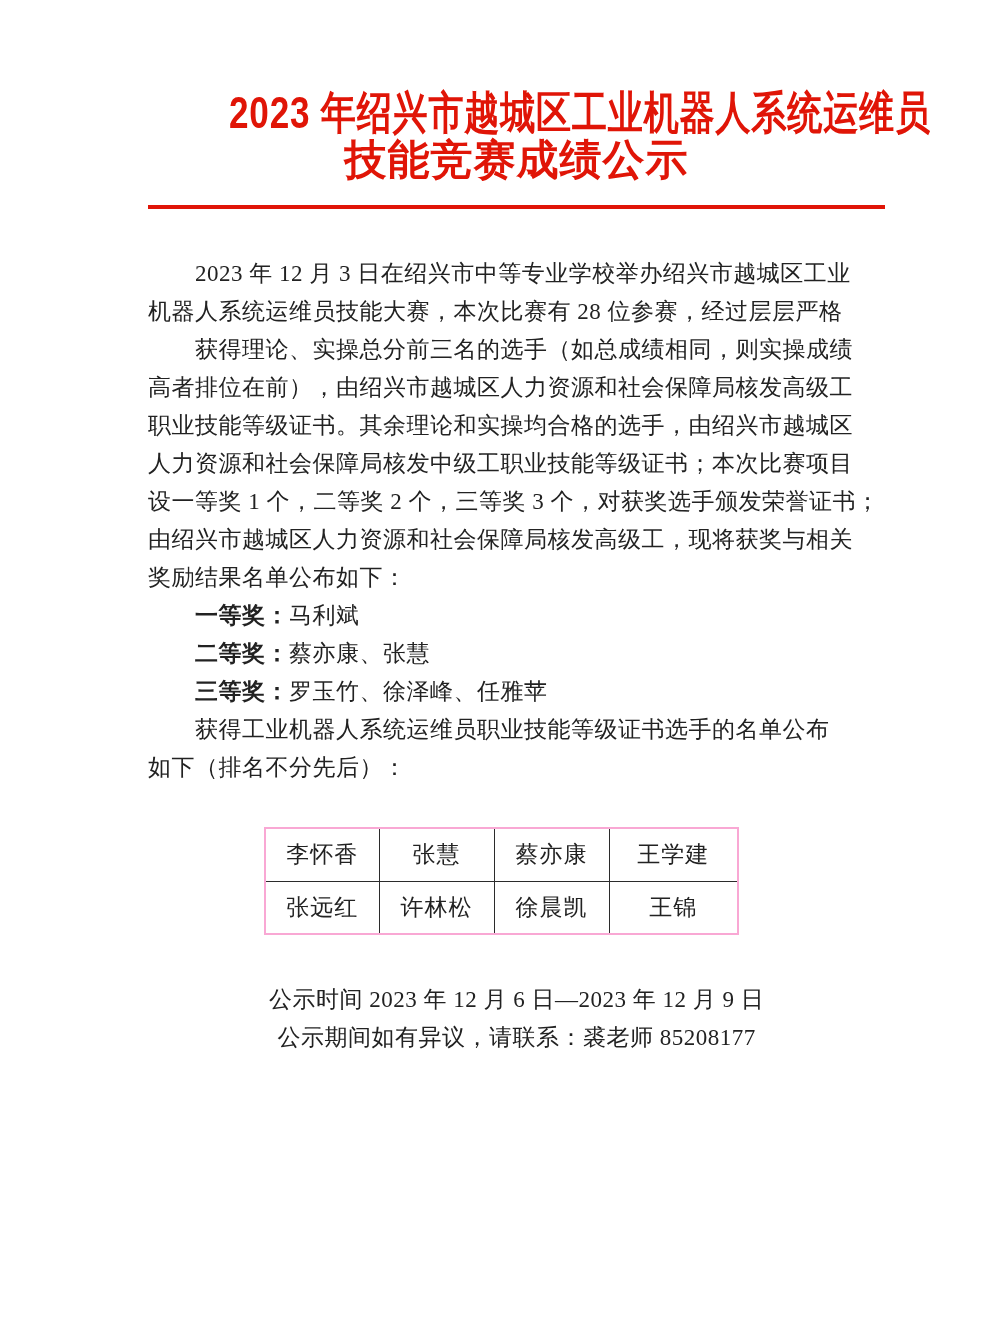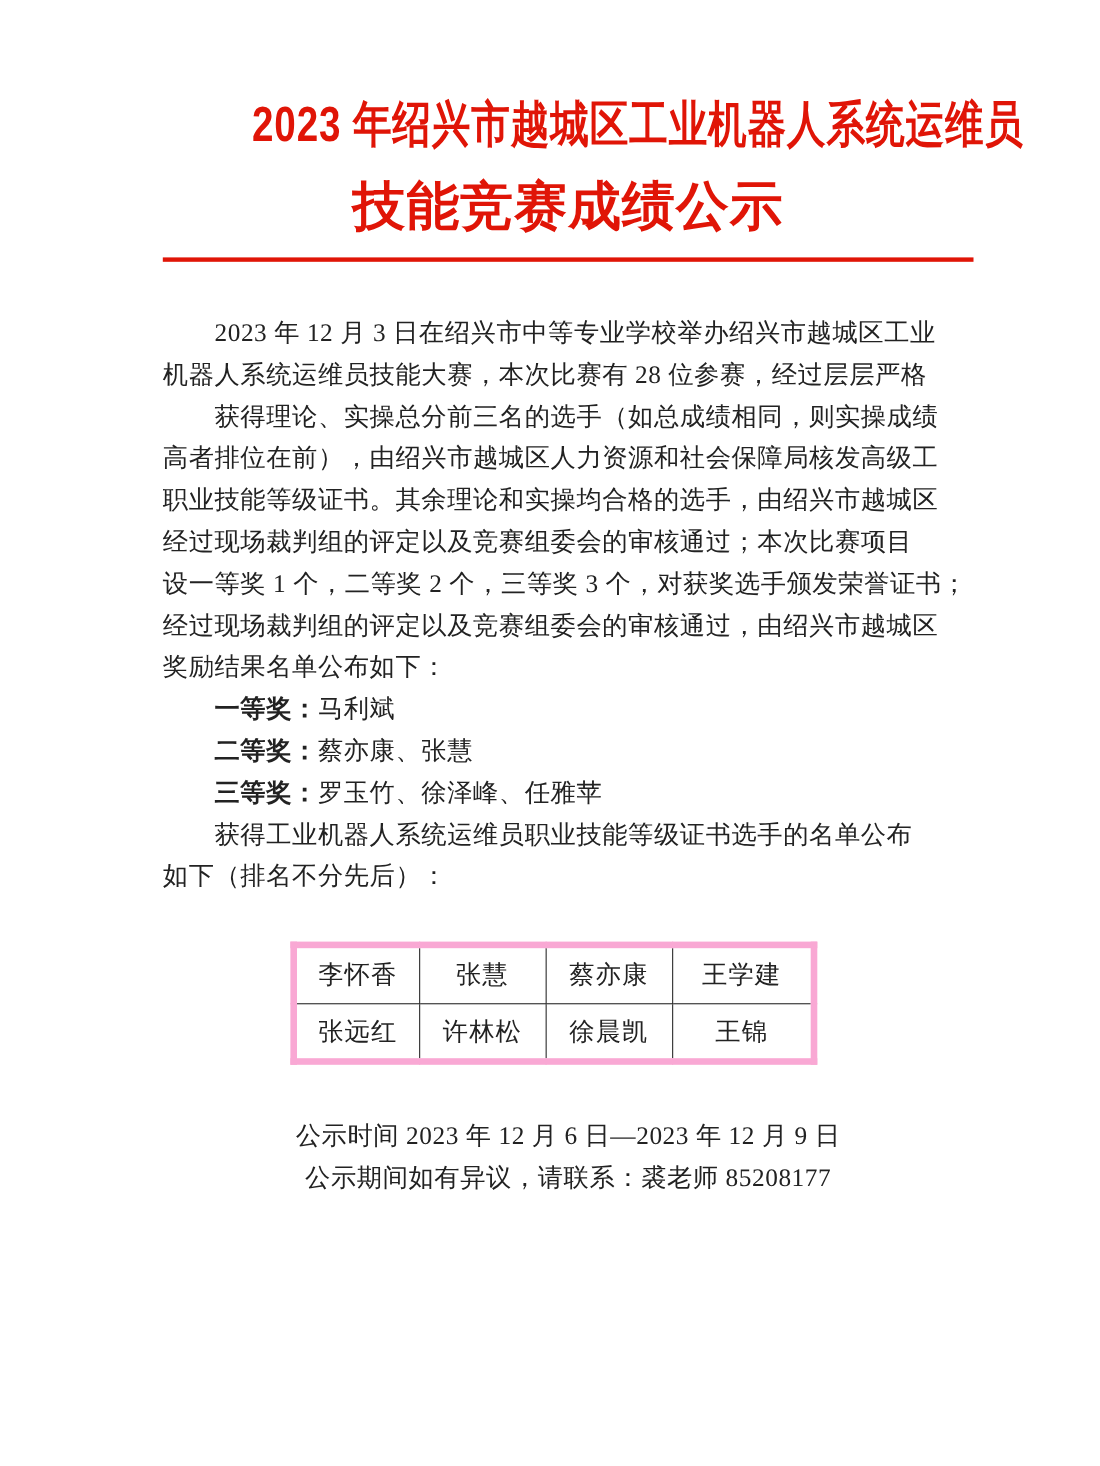--- a/index.html
+++ b/index.html
@@ -28,23 +28,22 @@
   }
   .title-line1 {
     font-size: 45px;
     line-height: 50px;
     white-space: nowrap;
     transform: scaleX(0.78);
     transform-origin: center;
     letter-spacing: 1px;
   }
   .title-line2 {
-    font-size: 48px;
+    font-size: 42px;
     line-height: 44px;
-    margin-top: 29px;
     letter-spacing: 1px;
   }
   .red-divider {
     margin-top: 23px;
     width: 100%;
     height: 4px;
     background: #e01507;
   }
   .body-text {
     margin-top: 46px;
@@ -58,21 +57,21 @@
     letter-spacing: 0.5px;
   }
   .indent { text-indent: 47px; }
   .bold-label { font-weight: bold; }
   .name-table {
     margin-top: 40px;
     margin-left: 116px;
     border-collapse: collapse;
     width: 473px;
     table-layout: fixed;
-    border: 6px solid #f9a8d4;
+    border: 2px solid #f9a8d4;
   }
   .name-table td {
     border: 1.5px solid #2b2b2b;
     height: 53px;
     text-align: center;
     vertical-align: middle;
     font-size: 23px;
     color: #222222;
     letter-spacing: 1px;
   }
@@ -103,23 +102,23 @@
 
     <div>
       <div class="line indent">2023 年 12 月 3 日在绍兴市中等专业学校举办绍兴市越城区工业</div>
       <div class="line">机器人系统运维员技能大赛，本次比赛有 28 位参赛，经过层层严格</div>
     </div>
 
     <div>
       <div class="line indent">获得理论、实操总分前三名的选手（如总成绩相同，则实操成绩</div>
       <div class="line">高者排位在前），由绍兴市越城区人力资源和社会保障局核发高级工</div>
       <div class="line">职业技能等级证书。其余理论和实操均合格的选手，由绍兴市越城区</div>
-      <div class="line">经过现场裁判组的评定以及竞赛组委会的审核通过；本次比赛项目</div>
+      <div class="line">人力资源和社会保障局核发中级工职业技能等级证书；本次比赛项目</div>
       <div class="line">设一等奖 1 个，二等奖 2 个，三等奖 3 个，对获奖选手颁发荣誉证书；</div>
-      <div class="line">经过现场裁判组的评定以及竞赛组委会的审核通过，由绍兴市越城区</div>
+      <div class="line">由绍兴市越城区人力资源和社会保障局核发高级工，现将获奖与相关</div>
       <div class="line">奖励结果名单公布如下：</div>
     </div>
 
     <div>
       <div class="line indent"><span class="bold-label">一等奖：</span><span>马利斌</span></div>
       <div class="line indent"><span class="bold-label">二等奖：</span><span>蔡亦康、张慧</span></div>
       <div class="line indent"><span class="bold-label">三等奖：</span><span>罗玉竹、徐泽峰、任雅苹</span></div>
     </div>
 
     <div>

